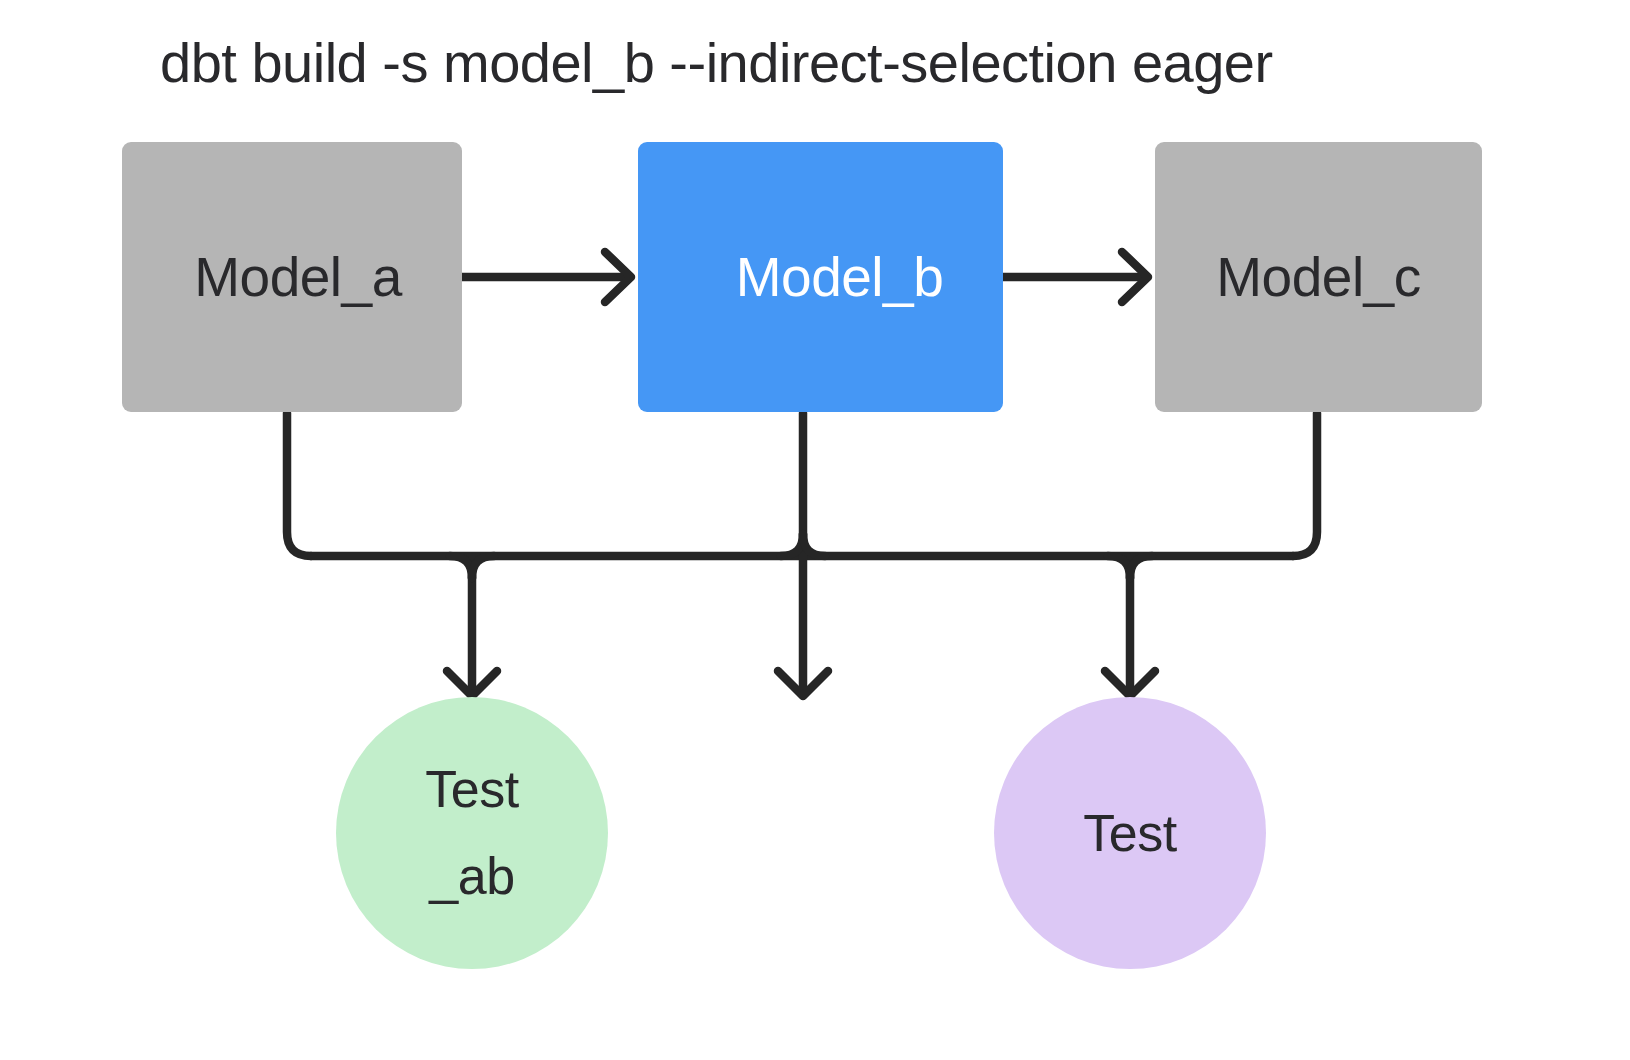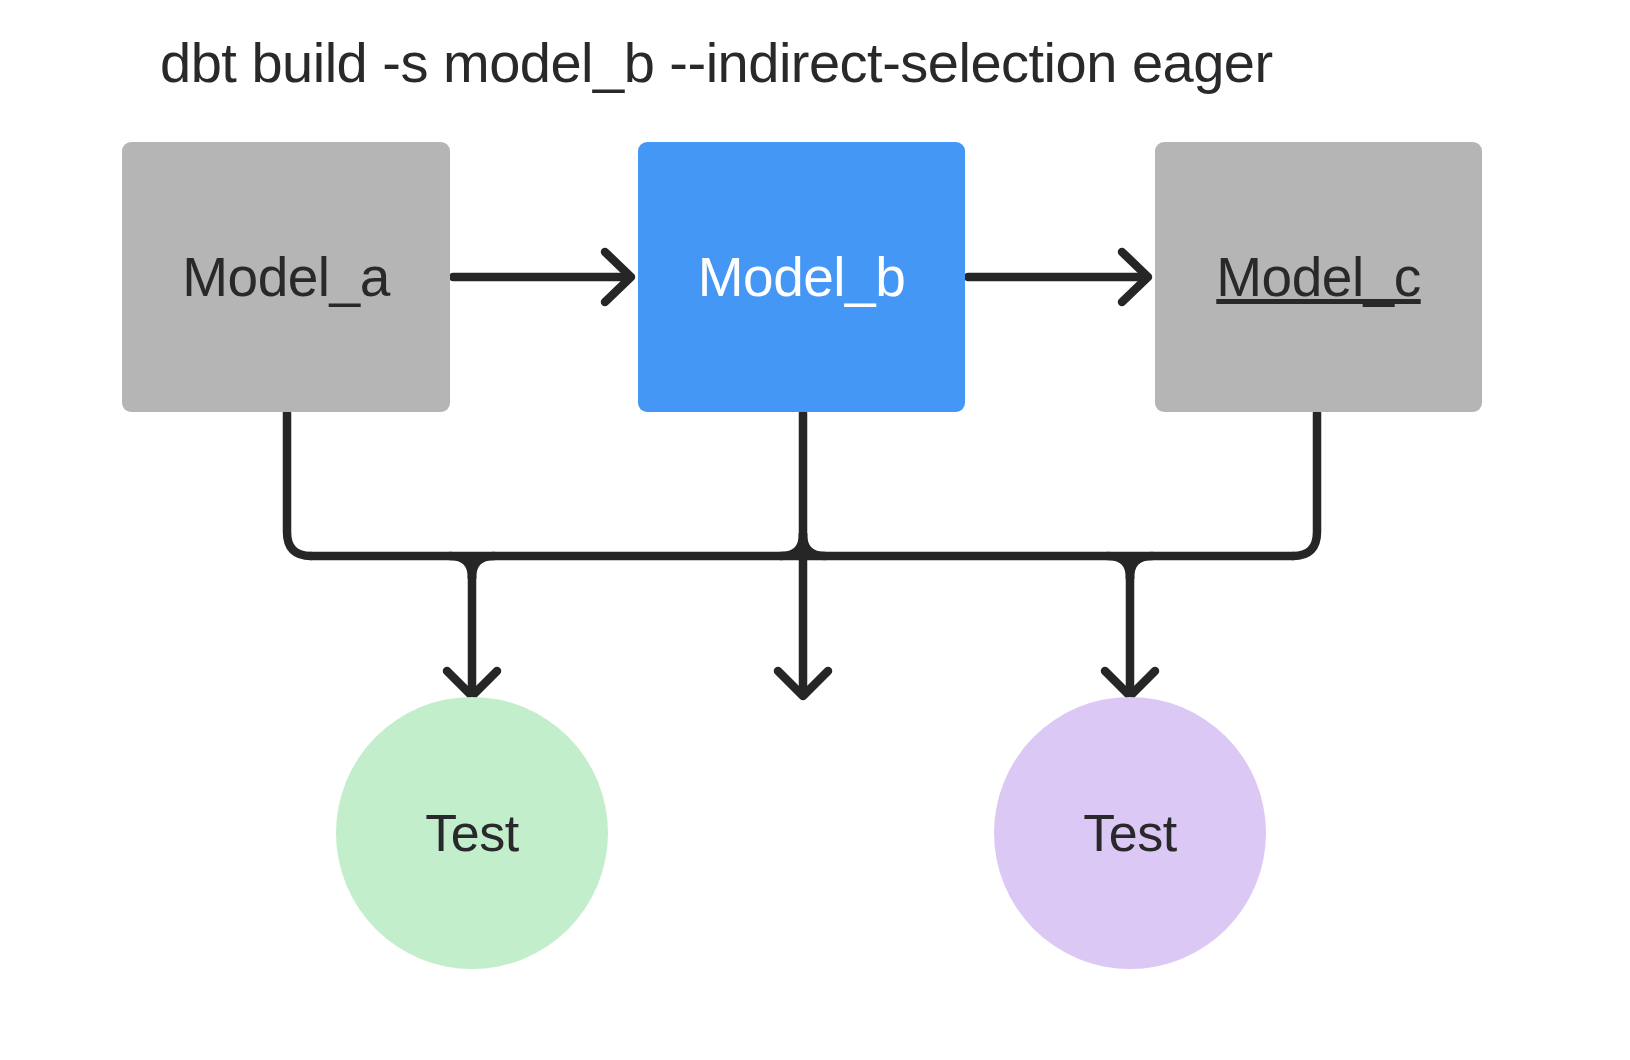--- a/index.html
+++ b/index.html
@@ -43,24 +43,25 @@
     align-items: center;
     justify-content: center;
     font-size: 55px;
     letter-spacing: -0.5px;
     color: var(--color-text_dark, #29292c);
     background: var(--color-model_box, #b5b5b5);
   }
   .node-box.selected {
     background: var(--color-selected_box, #4597f5);
     color: var(--color-text_light, #ffffff);
+    padding-left: 38px;
   }
-  #model-a { left: 122px; }
+  #model-a { left: 122px; padding-left: 12px; }
   #model-b { left: 638px; width: 327px; }
-  #model-c { left: 1155px; width: 327px; text-decoration: underline; }
+  #model-c { left: 1155px; width: 327px; }
   .node-circle {
     position: absolute;
     top: 697px;
     width: 272px;
     height: 272px;
     border-radius: 50%;
     display: flex;
     flex-direction: column;
     align-items: center;
     justify-content: center;
@@ -122,20 +123,21 @@
   <div class="node-box selected" id="model-b">
     <span>Model_b</span>
   </div>
 
   <div class="node-box" id="model-c">
     <span>Model_c</span>
   </div>
 
   <div class="node-circle" id="test-ab">
     <span class="circle-line">Test</span>
+    <span class="circle-line">_ab</span>
   </div>
 
 
   <div class="node-circle" id="test-bc">
     <span class="circle-line">Test</span>
   </div>
 
 </div>
 
 </body></html>

